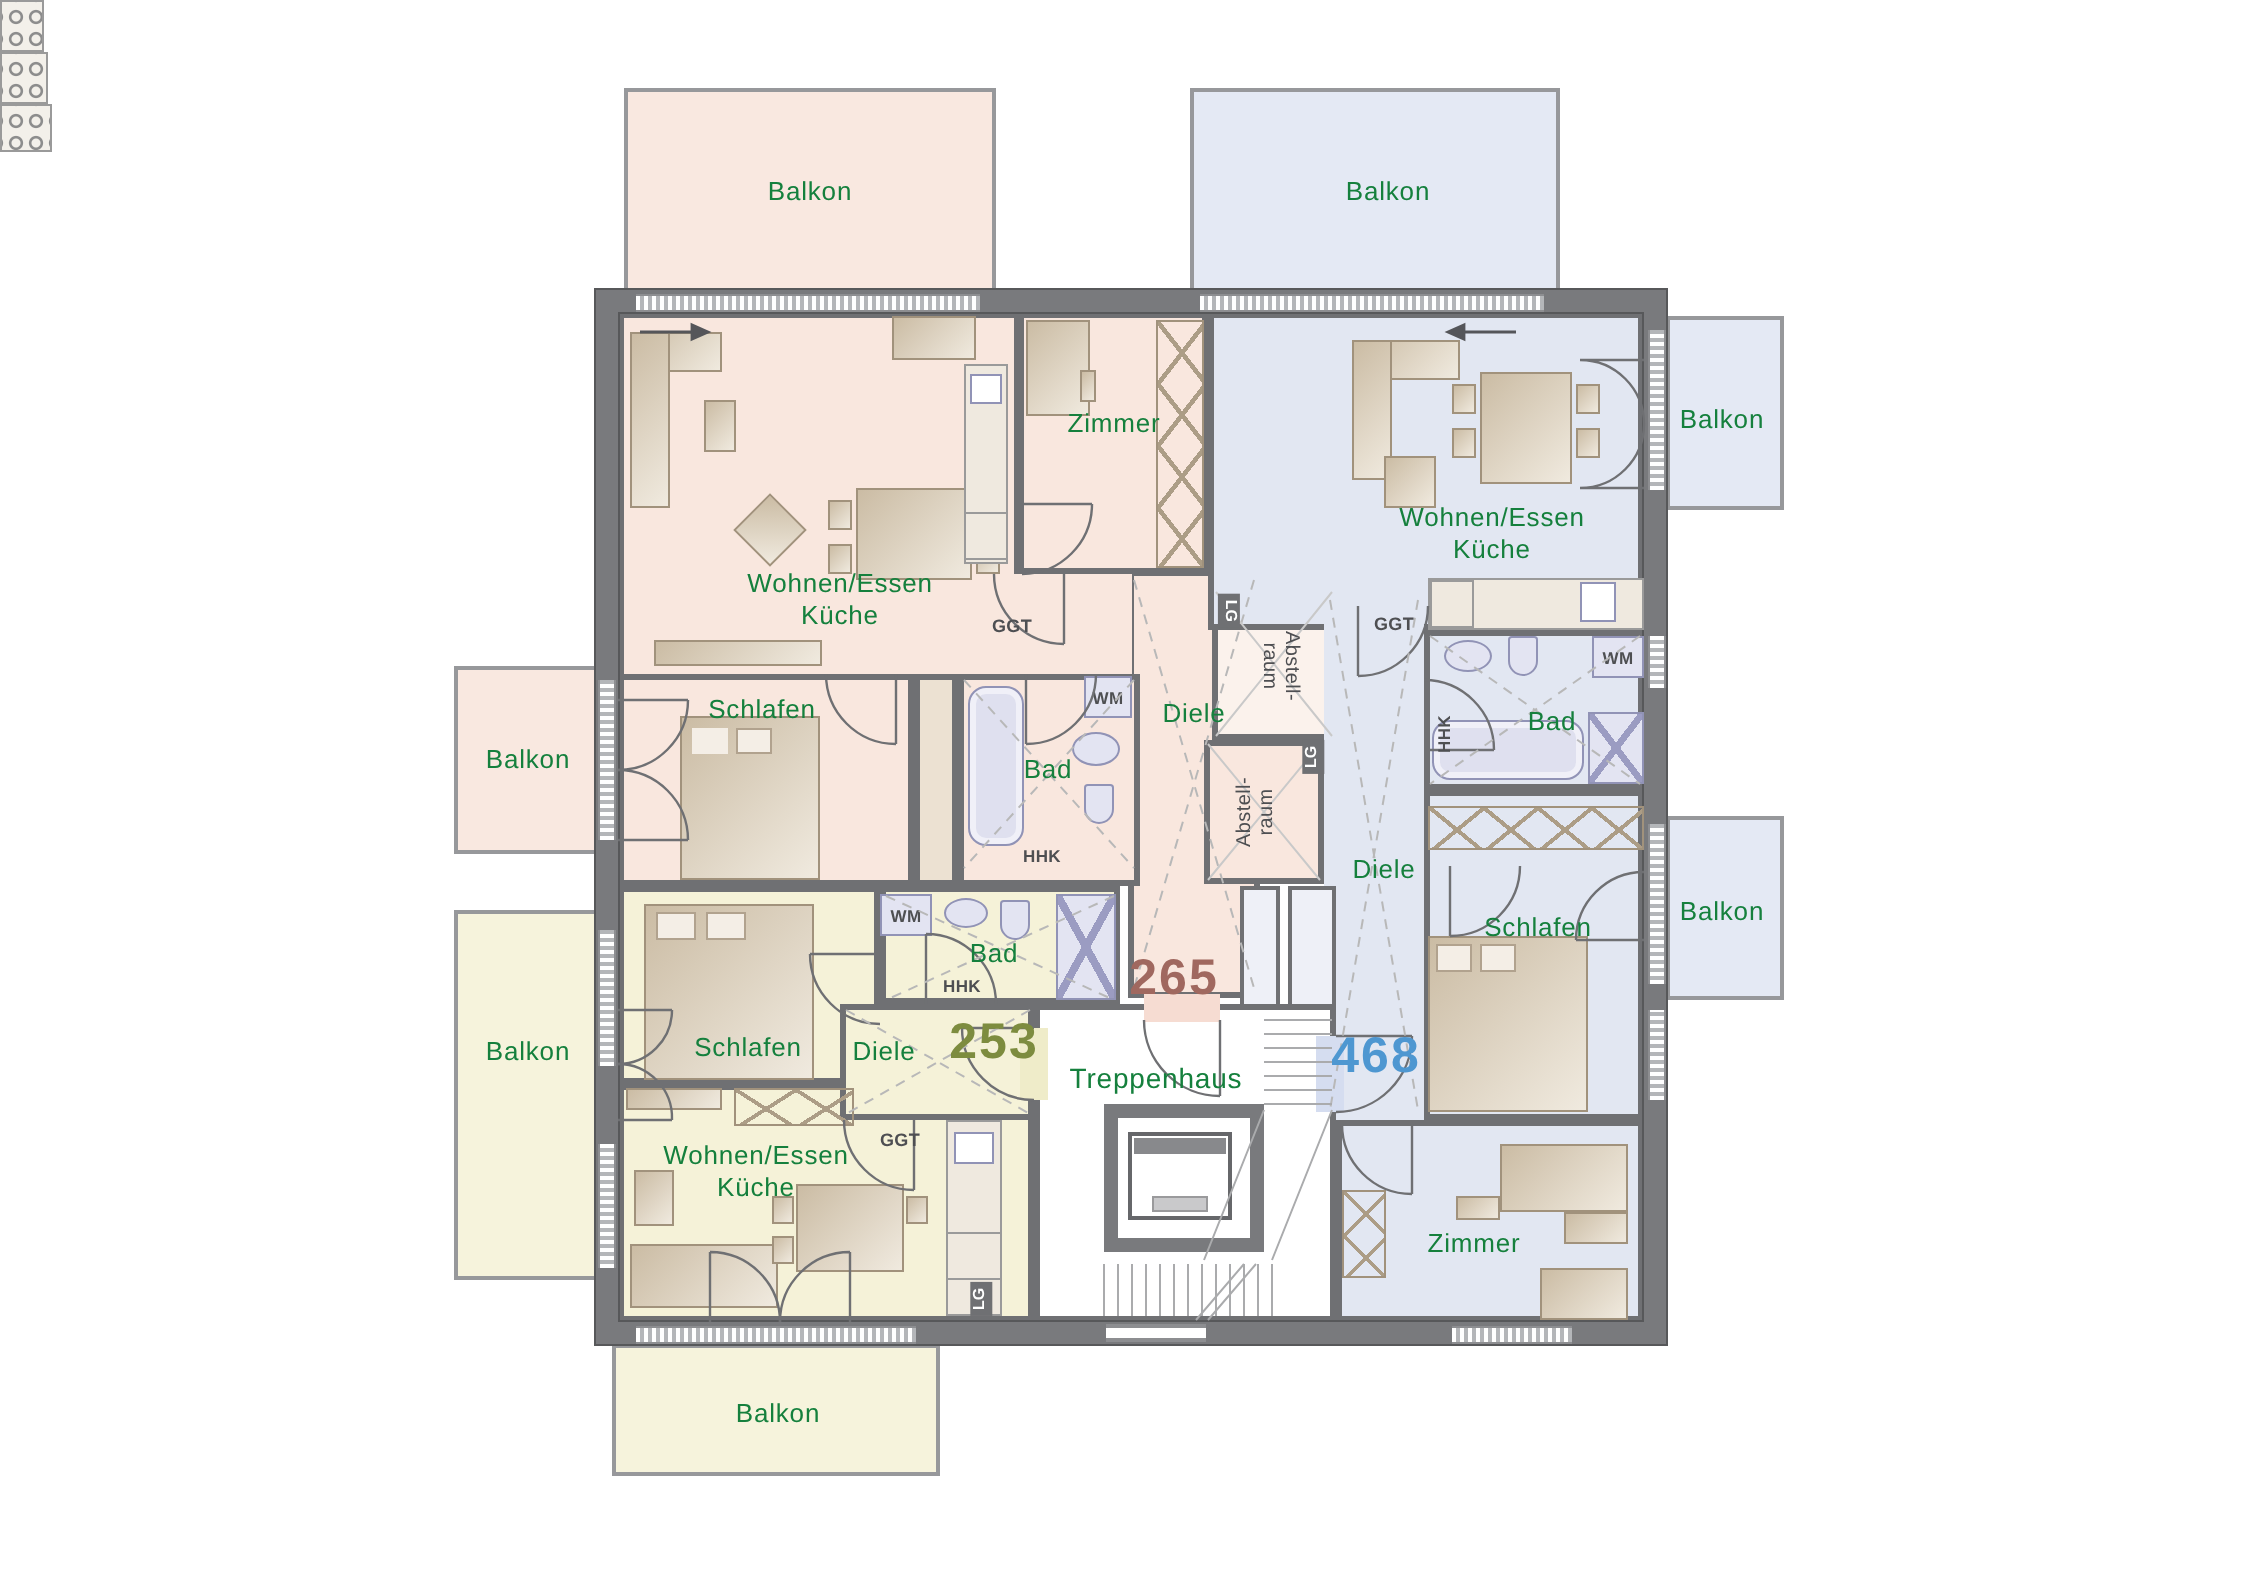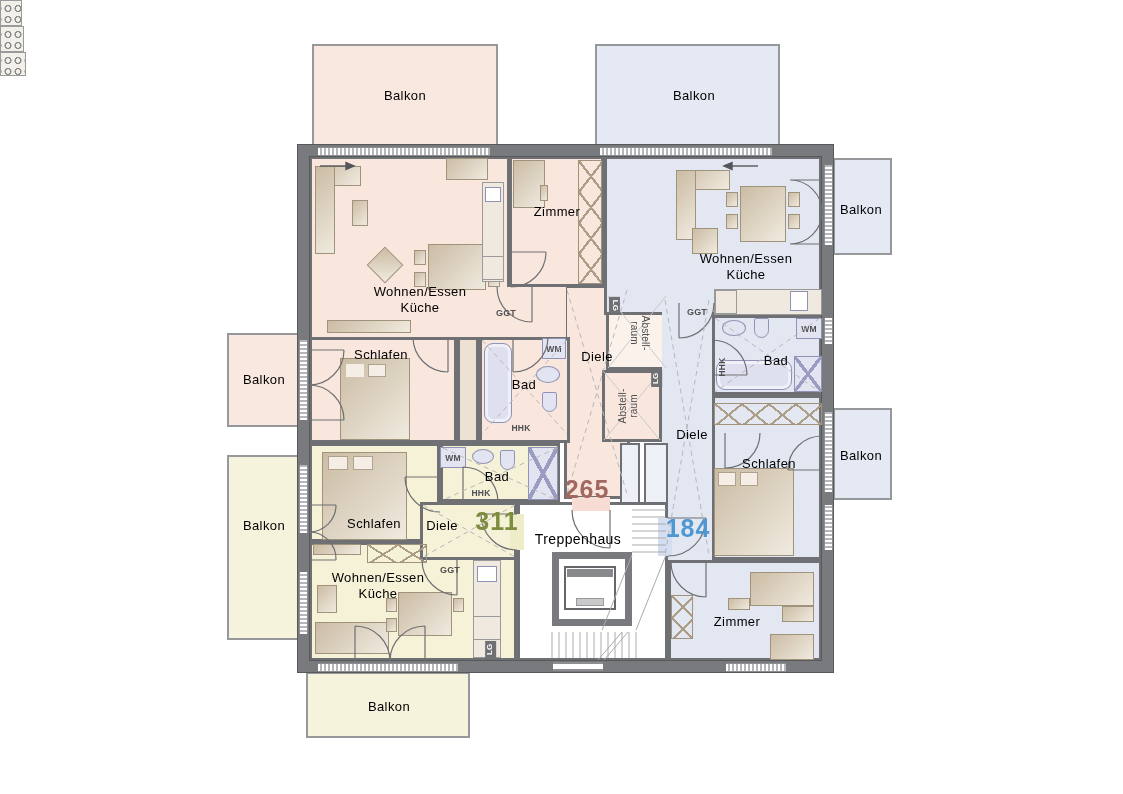--- a/index.html
+++ b/index.html
@@ -1,21 +1,21 @@
 <!DOCTYPE html>
 <html><head>
 <meta charset="utf-8">
 <style>
   html,body{margin:0;padding:0;background:#fff}
   #plan{position:relative;width:1123px;height:794px;background:#fff;
         font-family:"Liberation Sans",sans-serif;overflow:hidden}
   .room,.fill,.furn,.fix,.win,.badge,.lift{position:absolute;box-sizing:border-box}
   .room{border:3px solid #6f7073}
   .fill{border:0}
-  .lbl{position:absolute;transform:translate(-50%,-50%);font-size:13px;color:#000000;
+  .lbl{position:absolute;transform:translate(-50%,-50%);font-size:13px;color:#15803d;
        letter-spacing:.4px;text-align:center;white-space:nowrap;line-height:16px}
   .sm{font-size:9px;font-weight:700;color:#4e4f52;letter-spacing:.2px}
   .tiny{font-size:8.5px}
   .num{font-size:25px;font-weight:700;letter-spacing:1px}
   .n311{color:#7d8c3f}.n312{color:#a0685f}.n313{color:#4e97d1}
   .vcw{transform:translate(-50%,-50%) rotate(90deg)}
   .vccw{transform:translate(-50%,-50%) rotate(-90deg)}
   .furn{background:linear-gradient(135deg,#cbbca4,#f0eadf);border:1px solid #a1927c}
   .fix{background:#e3e4f2;border:1px solid #9193b6}
   .xh{background-image:linear-gradient(to top right,transparent 47%,#ac9d86 47%,#ac9d86 53%,transparent 53%),
@@ -258,35 +258,35 @@
     <span>raum</span>
   </div>
   <div class="badge vcw" style="left:606px;top:300px;transform:rotate(90deg)">LG</div>
   <div class="badge vccw" style="left:648px;top:373px;transform:rotate(-90deg)">LG</div>
   <div class="lbl num n312" style="left:587px;top:489px">265</div>
 
   <div class="lbl" style="left:374px;top:524px">Schlafen</div>
   <div class="lbl" style="left:497px;top:477px">Bad</div>
   <div class="lbl sm tiny" style="left:481px;top:493px">HHK</div>
   <div class="lbl" style="left:442px;top:526px">Diele</div>
-  <div class="lbl num n311" style="left:497px;top:521px">311</div>
+  <div class="lbl num n311" style="left:497px;top:521px">253</div>
   <div class="lbl sm" style="left:450px;top:570px">GGT</div>
   <div class="lbl" style="left:378px;top:586px">
     <span>Wohnen/Essen</span><br>
     <span>Küche</span>
   </div>
   <div class="badge" style="left:482px;top:644px;transform:rotate(-90deg)">LG</div>
 
   <div class="lbl" style="left:578px;top:539px;font-size:14px">Treppenhaus</div>
 
   <div class="lbl" style="left:746px;top:267px">
     <span>Wohnen/Essen</span><br>
     <span>Küche</span>
   </div>
   <div class="lbl sm" style="left:697px;top:312px">GGT</div>
   <div class="lbl" style="left:776px;top:361px">Bad</div>
   <div class="lbl sm tiny vccw" style="left:722px;top:367px">HHK</div>
   <div class="lbl" style="left:692px;top:435px">Diele</div>
   <div class="lbl" style="left:769px;top:464px">Schlafen</div>
-  <div class="lbl num n313" style="left:688px;top:528px">184</div>
+  <div class="lbl num n313" style="left:688px;top:528px">468</div>
   <div class="lbl" style="left:737px;top:622px">Zimmer</div>
 
 </div>
 
 </body></html>

